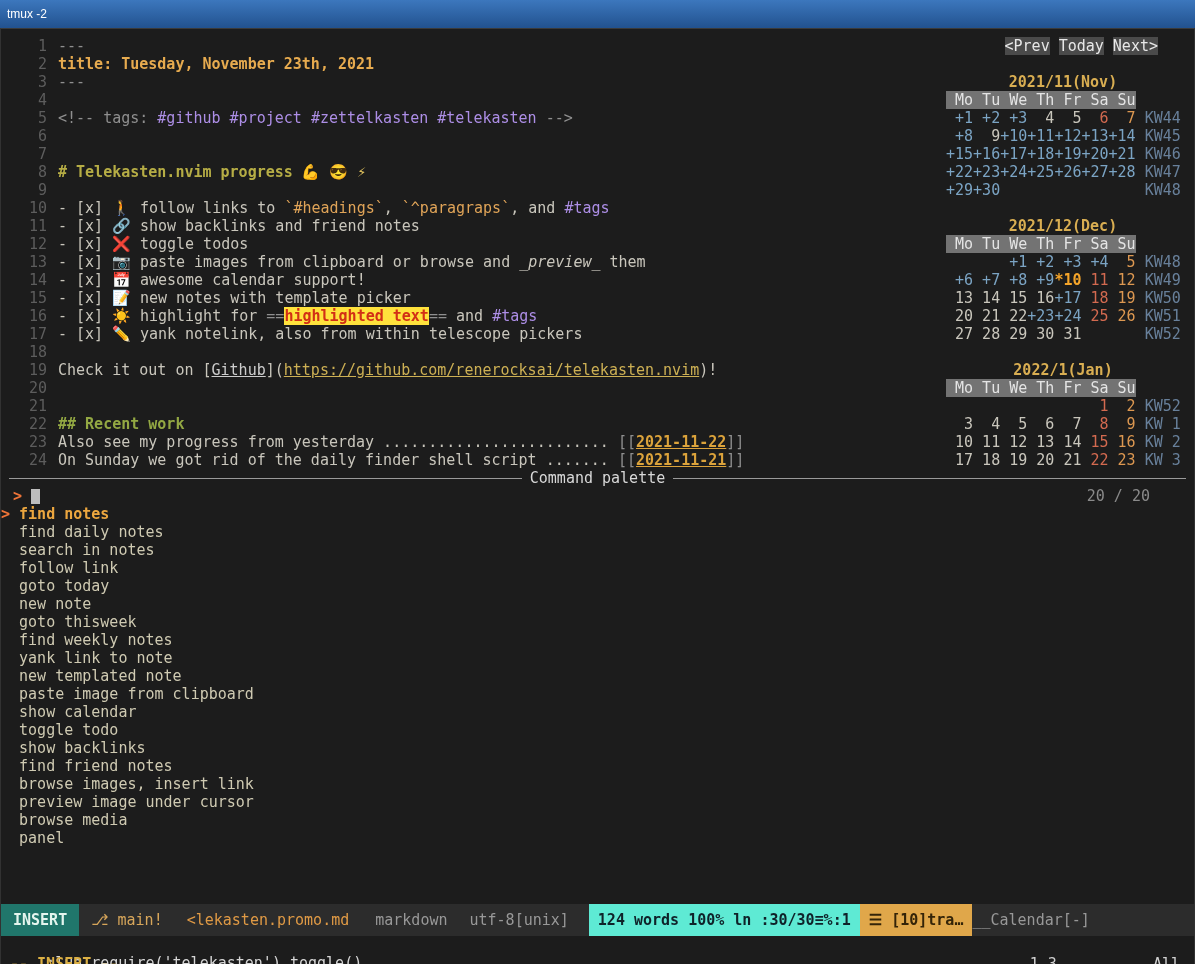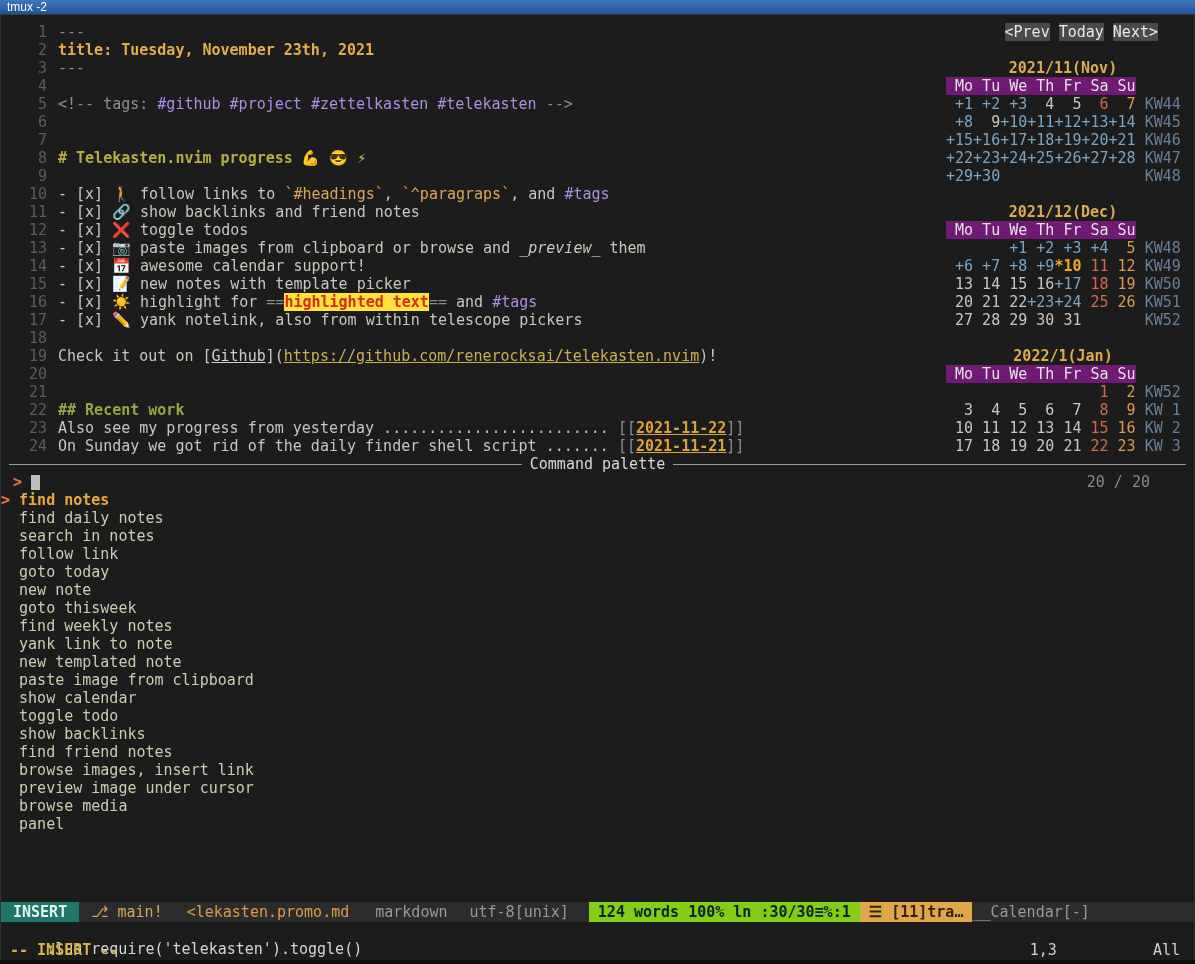--- a/index.html
+++ b/index.html
@@ -1,17 +1,17 @@
 <!DOCTYPE html>
 <html><head>
 <meta charset="utf-8">
 <style>
   *{margin:0;padding:0;box-sizing:border-box}
   body{width:1195px;height:964px;background:#0e0e0e;font-family:"DejaVu Sans Mono",monospace;font-size:15px;line-height:18px;overflow:hidden}
-  .tmux-bar{height:14px;background:linear-gradient(180deg,#3c77bd,#22528f);color:#fff;font:12px "Liberation Sans",sans-serif;display:flex;align-items:center;padding:0 7px}
+  .tmux-bar{height:28px;background:linear-gradient(180deg,#3c77bd,#22528f);color:#fff;font:12px "Liberation Sans",sans-serif;display:flex;align-items:center;padding:0 7px}
   .term{height:946px;background:#1c1c1c;display:flex;flex-direction:column;border-left:1px solid #323232;border-right:1px solid #323232;border-top:1px solid #3a3a3a}
   .top{display:flex;padding-top:8px;height:440px;overflow:hidden}
   .editor{flex:1 1 auto;overflow:hidden;padding-left:8px}
   .eline{height:18px;white-space:pre}
   .lnum{display:inline-block;width:38px;text-align:right;color:#5d5d5d;margin-right:11px}
   .seg{white-space:pre}
   .fg{color:#c9c6bc}
   .dim{color:#8f8f8f}
   .comment{color:#8f8f8f}
   .yaml{color:#e7ab4f;font-weight:bold}
@@ -24,21 +24,21 @@
   .mdlink{color:#cccccc;text-decoration:underline}
   .url{color:#cdb054;text-decoration:underline}
   .wikilink{color:#dca33b;font-weight:bold;text-decoration:underline}
   .emoji{color:#e8c860}
   
   .cal{width:257px;flex:0 0 257px;padding-left:9px}
   .cline{height:18px;white-space:pre}
   .cal-nav{display:flex;justify-content:flex-end;padding-right:36px;gap:9px}
   .cal-btn{background:#4a4a4a;color:#e8e8e8;white-space:pre}
   .ctitle{width:234px;text-align:center;color:#d9ae52;font-weight:bold}
-  .chead{background:#701a75;color:#e4e4e4}
+  .chead{background:#737373;color:#e4e4e4}
   .cday.day{color:#c9c6bc}
   .cday.note{color:#7ba4c4}
   .cday.sat{color:#d36a50}
   .cday.sun{color:#dd9851}
   .cday.today{color:#f5a52a;font-weight:bold}
   .cday.blank{color:transparent}
   .kw{color:#68809b}
   
   .pborder{display:flex;align-items:center;height:18px}
   .hline{flex:1;border-top:1px solid #9a9a9a;height:0;margin:0 8px}
@@ -46,28 +46,28 @@
   .pinput{display:flex;align-items:center;height:18px;padding:0 44px 0 12px}
   .prompt{color:#ef7438;font-weight:bold;white-space:pre}
   .cursor{display:inline-block;width:9px;height:15px;background:#bdbdbd}
   .pcount{margin-left:auto;color:#8a8a8a;white-space:pre}
   .pitem{height:18px;white-space:pre;padding-left:0}
   .pitem .plabel{color:#cfcab2}
   .pitem .caret{color:#ef7438;font-weight:bold}
   .pitem.sel .plabel{color:#eda73f;font-weight:bold}
   .spacer{flex:1 1 auto}
   
-  .status{height:20px;background:#2c2c2c;display:flex;align-items:stretch;white-space:pre}
+  .status{height:32px;background:#2c2c2c;display:flex;align-items:stretch;white-space:pre}
   .sseg{display:flex;align-items:center}
   .st-mode{background:#20766b;color:#e4f5ee;font-weight:bold;padding:0 12px}
   .st-branch{color:#d7a65a;padding:0 10px 0 12px}
   .st-file{color:#e09a45;padding:0 14px}
   .st-ft{color:#989898;padding:0 12px}
   .st-enc{color:#989898;padding:0 10px}
-  .st-stats{background:#84cc16;color:#0f2229;font-weight:bold;padding:0 9px;margin-left:10px}
+  .st-stats{background:#5eead4;color:#0f2229;font-weight:bold;padding:0 9px;margin-left:10px}
   .st-tab{background:#e0a74a;color:#342408;font-weight:bold;padding:0 9px}
   .st-cal{color:#989898;margin-left:auto;margin-right:130px;display:flex;align-items:center}
   .cmdline{height:18px;color:#d6d6d6;padding-left:9px;white-space:pre}
   .modeline{height:20px;display:flex;align-items:center;white-space:pre}
   .ml-mode{color:#dcb044;font-weight:bold;padding-left:9px}
   .ml-ruler{margin-left:auto;color:#d0d0d0;margin-right:96px}
   .ml-scroll{color:#d0d0d0;margin-right:14px}
 </style>
 </head>
 <body>
@@ -177,21 +177,21 @@
   <div class="status">
     <div class="sseg st-mode">INSERT</div>
     <div class="sseg st-branch">
       <span>⎇ </span><span>main!</span>
     </div>
     <div class="sseg st-file">&lt;lekasten.promo.md</div>
     <div class="sseg st-ft">markdown</div>
     <div class="sseg st-enc">utf-8[unix]</div>
     <div class="sseg st-stats">124 words 100% ln :30/30≡%:1</div>
     <div class="sseg st-tab">
-      <span>☰ </span><span>[11]tra…</span>
+      <span>☰ </span><span>[10]tra…</span>
     </div>
     <div class="st-cal">__Calendar[-]</div>
   </div>
 
   <div class="cmdline">
     <span>:lua require('telekasten').toggle()</span>
   </div>
 
   <div class="modeline">
     <span class="ml-mode">-- INSERT --</span>

